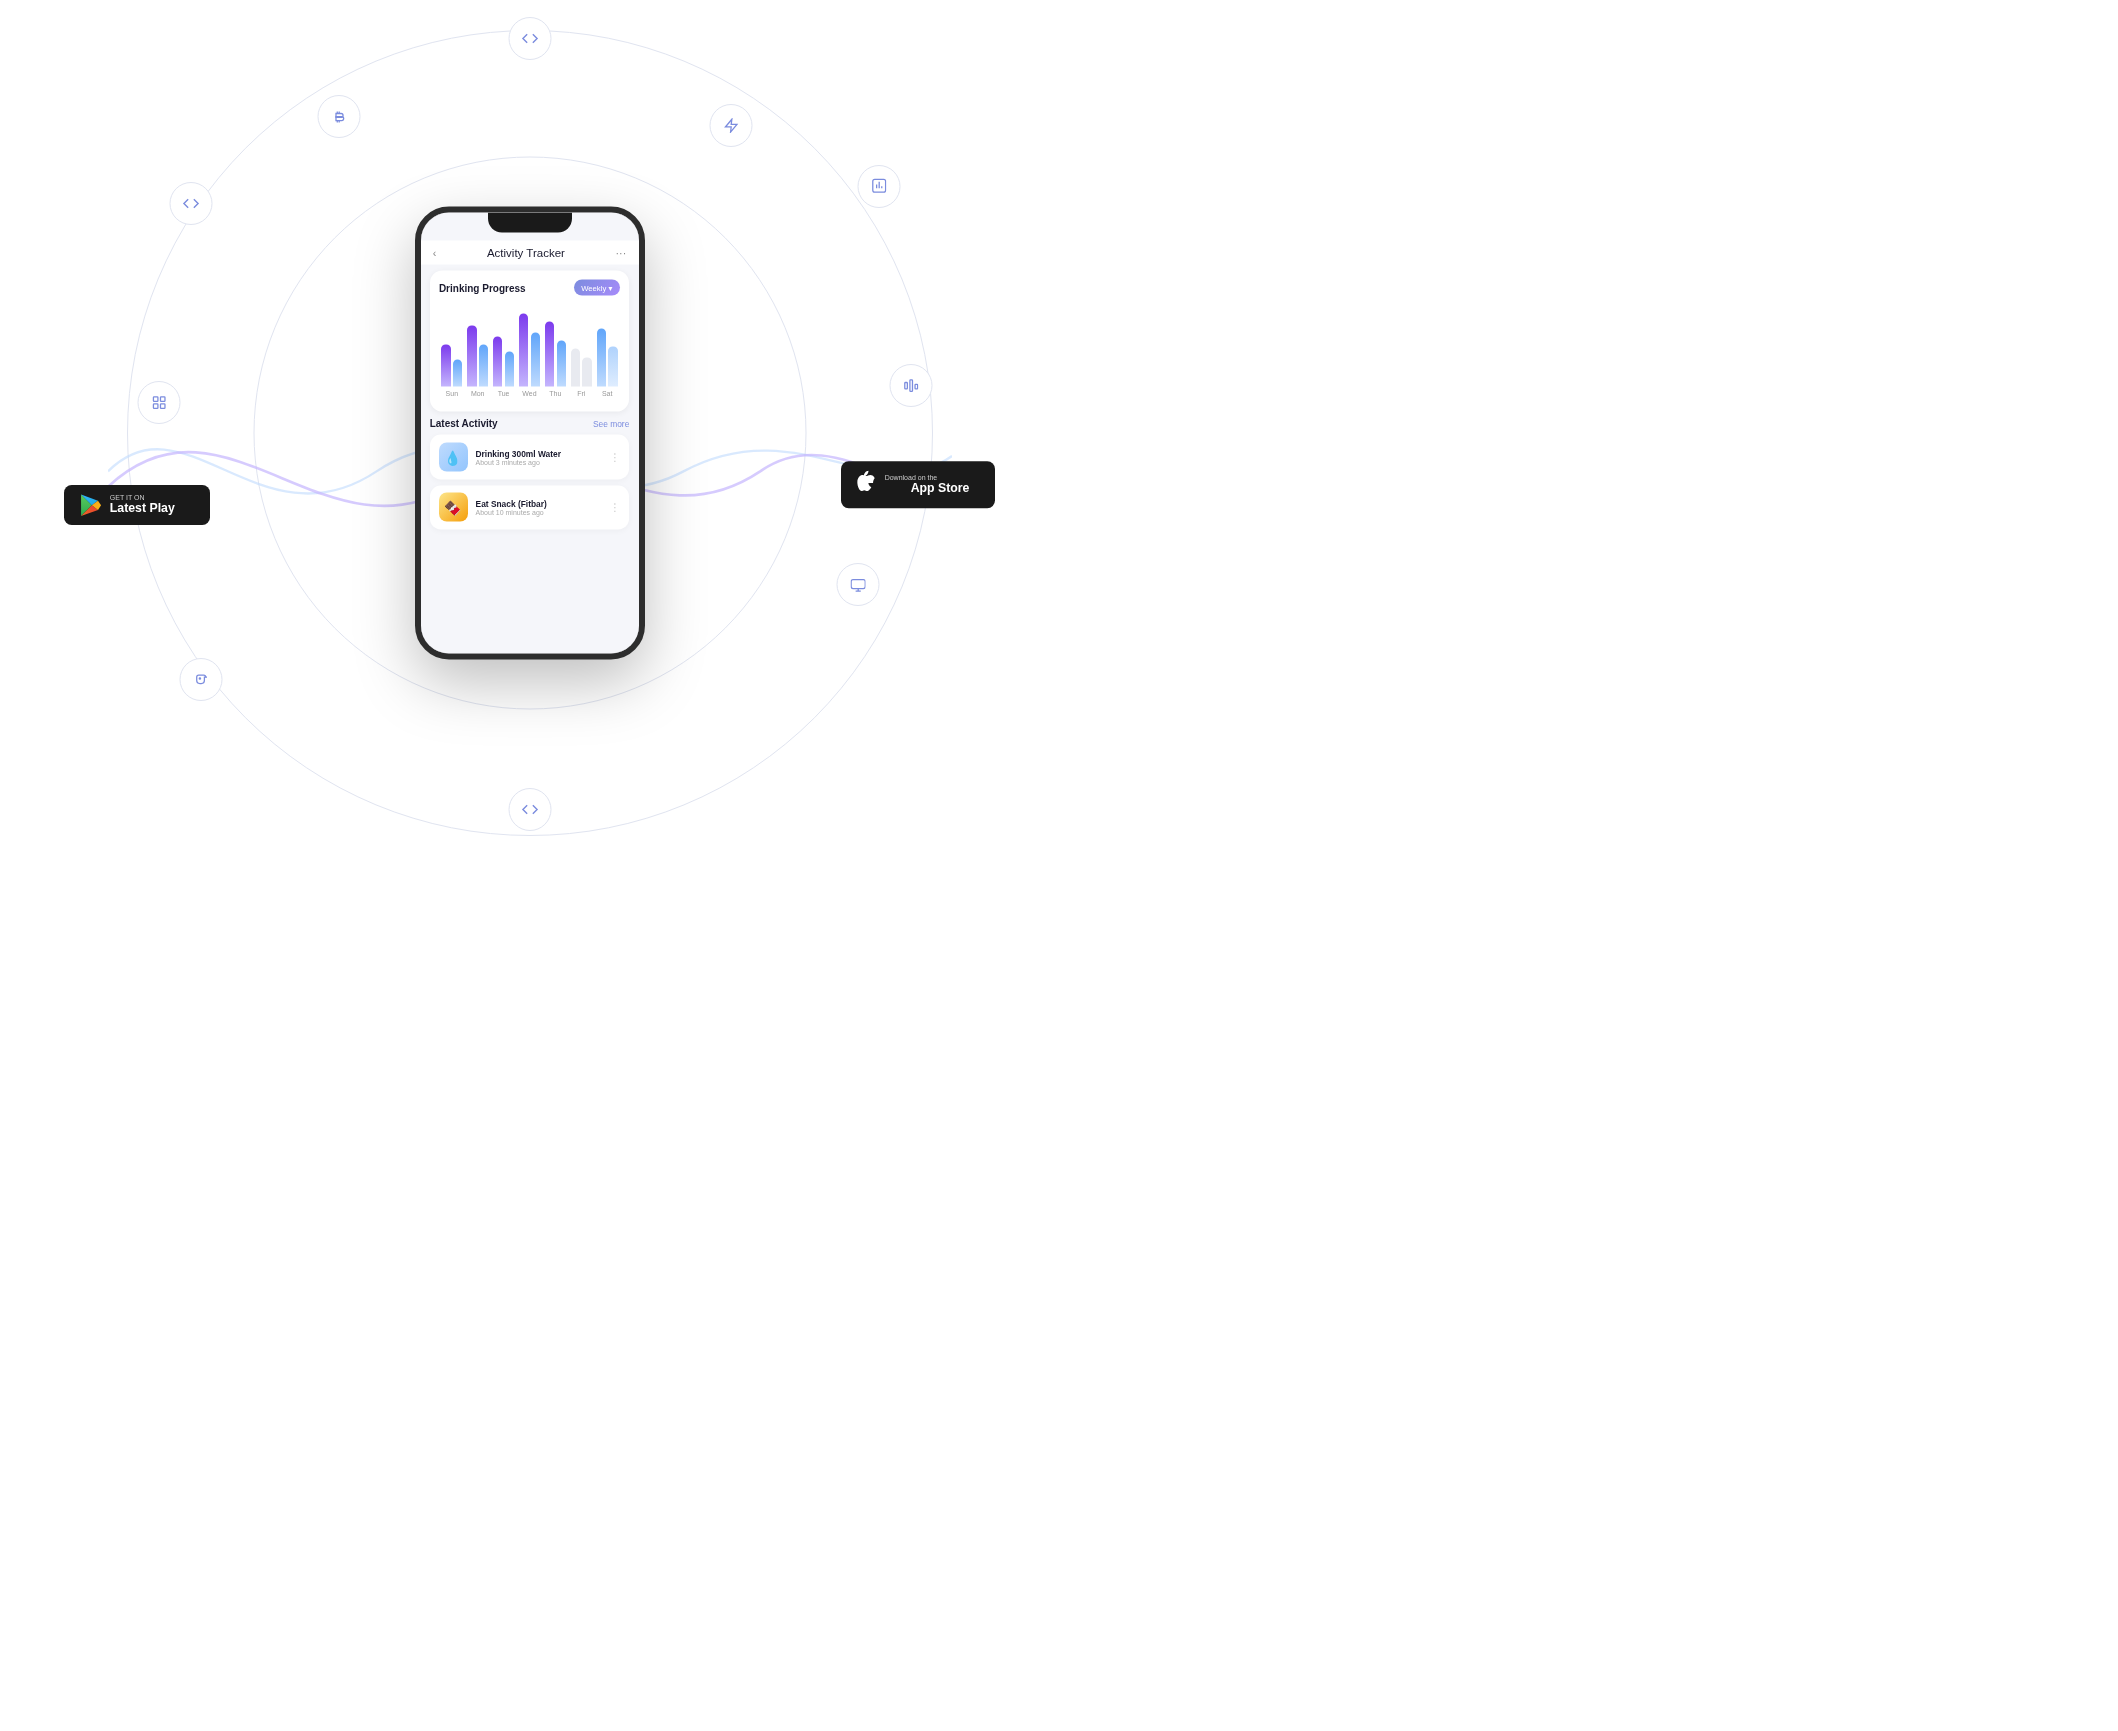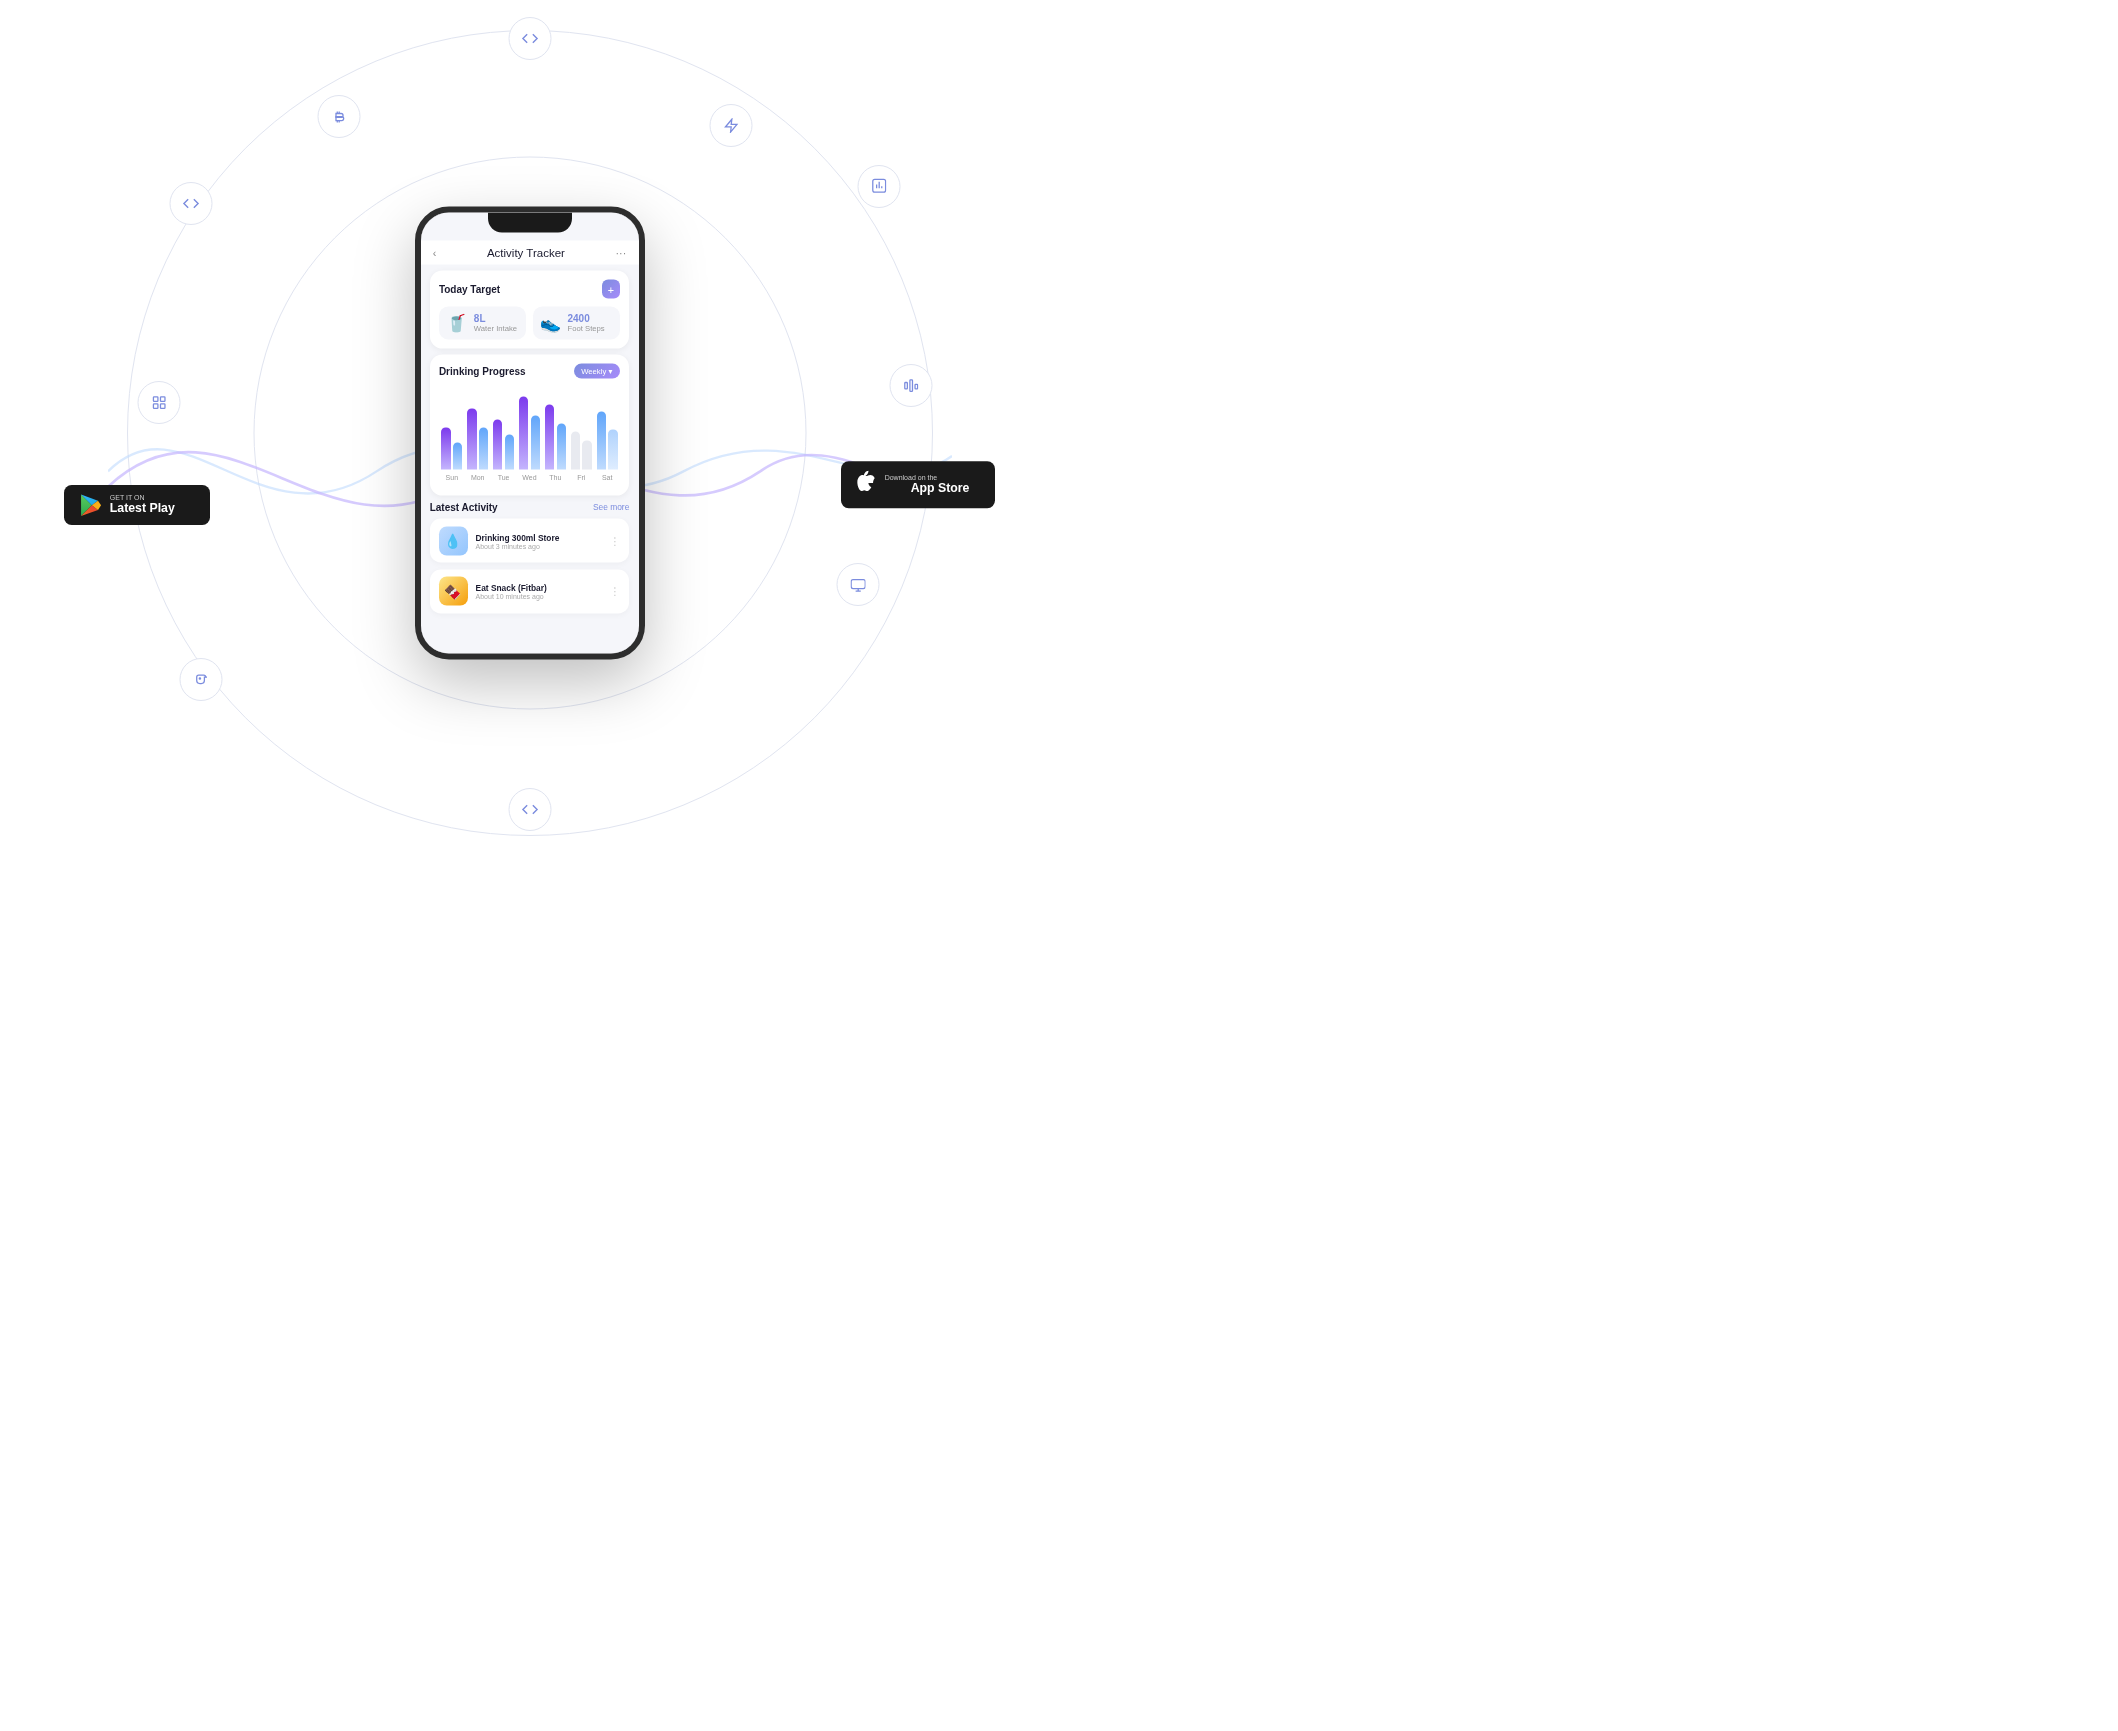--- a/index.html
+++ b/index.html
@@ -470,42 +470,20 @@
     <div class="phone">
       <div class="phone-notch"></div>
       <div class="phone-screen">
 
         <div class="app-header">
           <span class="app-header-btn">‹</span>
           <span class="app-header-title">Activity Tracker</span>
           <span class="app-header-btn">···</span>
         </div>
 
-        <div class="target-card">
-          <div class="target-card-header">
-            <span class="target-card-title">Today Target</span>
-            <div class="target-add-btn">+</div>
-          </div>
-          <div class="target-items">
-            <div class="target-item">
-              <span class="target-item-icon">🥤</span>
-              <div>
-                <div class="target-item-value">8L</div>
-                <div class="target-item-label">Water Intake</div>
-              </div>
-            </div>
-            <div class="target-item">
-              <span class="target-item-icon">👟</span>
-              <div>
-                <div class="target-item-value">2400</div>
-                <div class="target-item-label">Foot Steps</div>
-              </div>
-            </div>
-          </div>
-        </div>
 
         <div class="progress-section">
           <div class="progress-header">
             <span class="progress-title">Drinking Progress</span>
             <div class="weekly-badge">
               <span>Weekly</span>
               <span>▾</span>
             </div>
           </div>
           <div class="chart-container">
@@ -570,21 +548,21 @@
 
         <div class="activity-section">
           <div class="activity-header">
             <span class="activity-title">Latest Activity</span>
             <span class="see-more">See more</span>
           </div>
 
           <div class="activity-item">
             <div class="activity-avatar" style="background:linear-gradient(135deg,#bfdbfe,#93c5fd);">💧</div>
             <div class="activity-info">
-              <div class="activity-name">Drinking 300ml Store</div>
+              <div class="activity-name">Drinking 300ml Water</div>
               <div class="activity-time">About 3 minutes ago</div>
             </div>
             <span class="activity-dots">⋮</span>
           </div>
 
           <div class="activity-item">
             <div class="activity-avatar" style="background:linear-gradient(135deg,#fde68a,#f59e0b);">🍫</div>
             <div class="activity-info">
               <div class="activity-name">Eat Snack (Fitbar)</div>
               <div class="activity-time">About 10 minutes ago</div>

